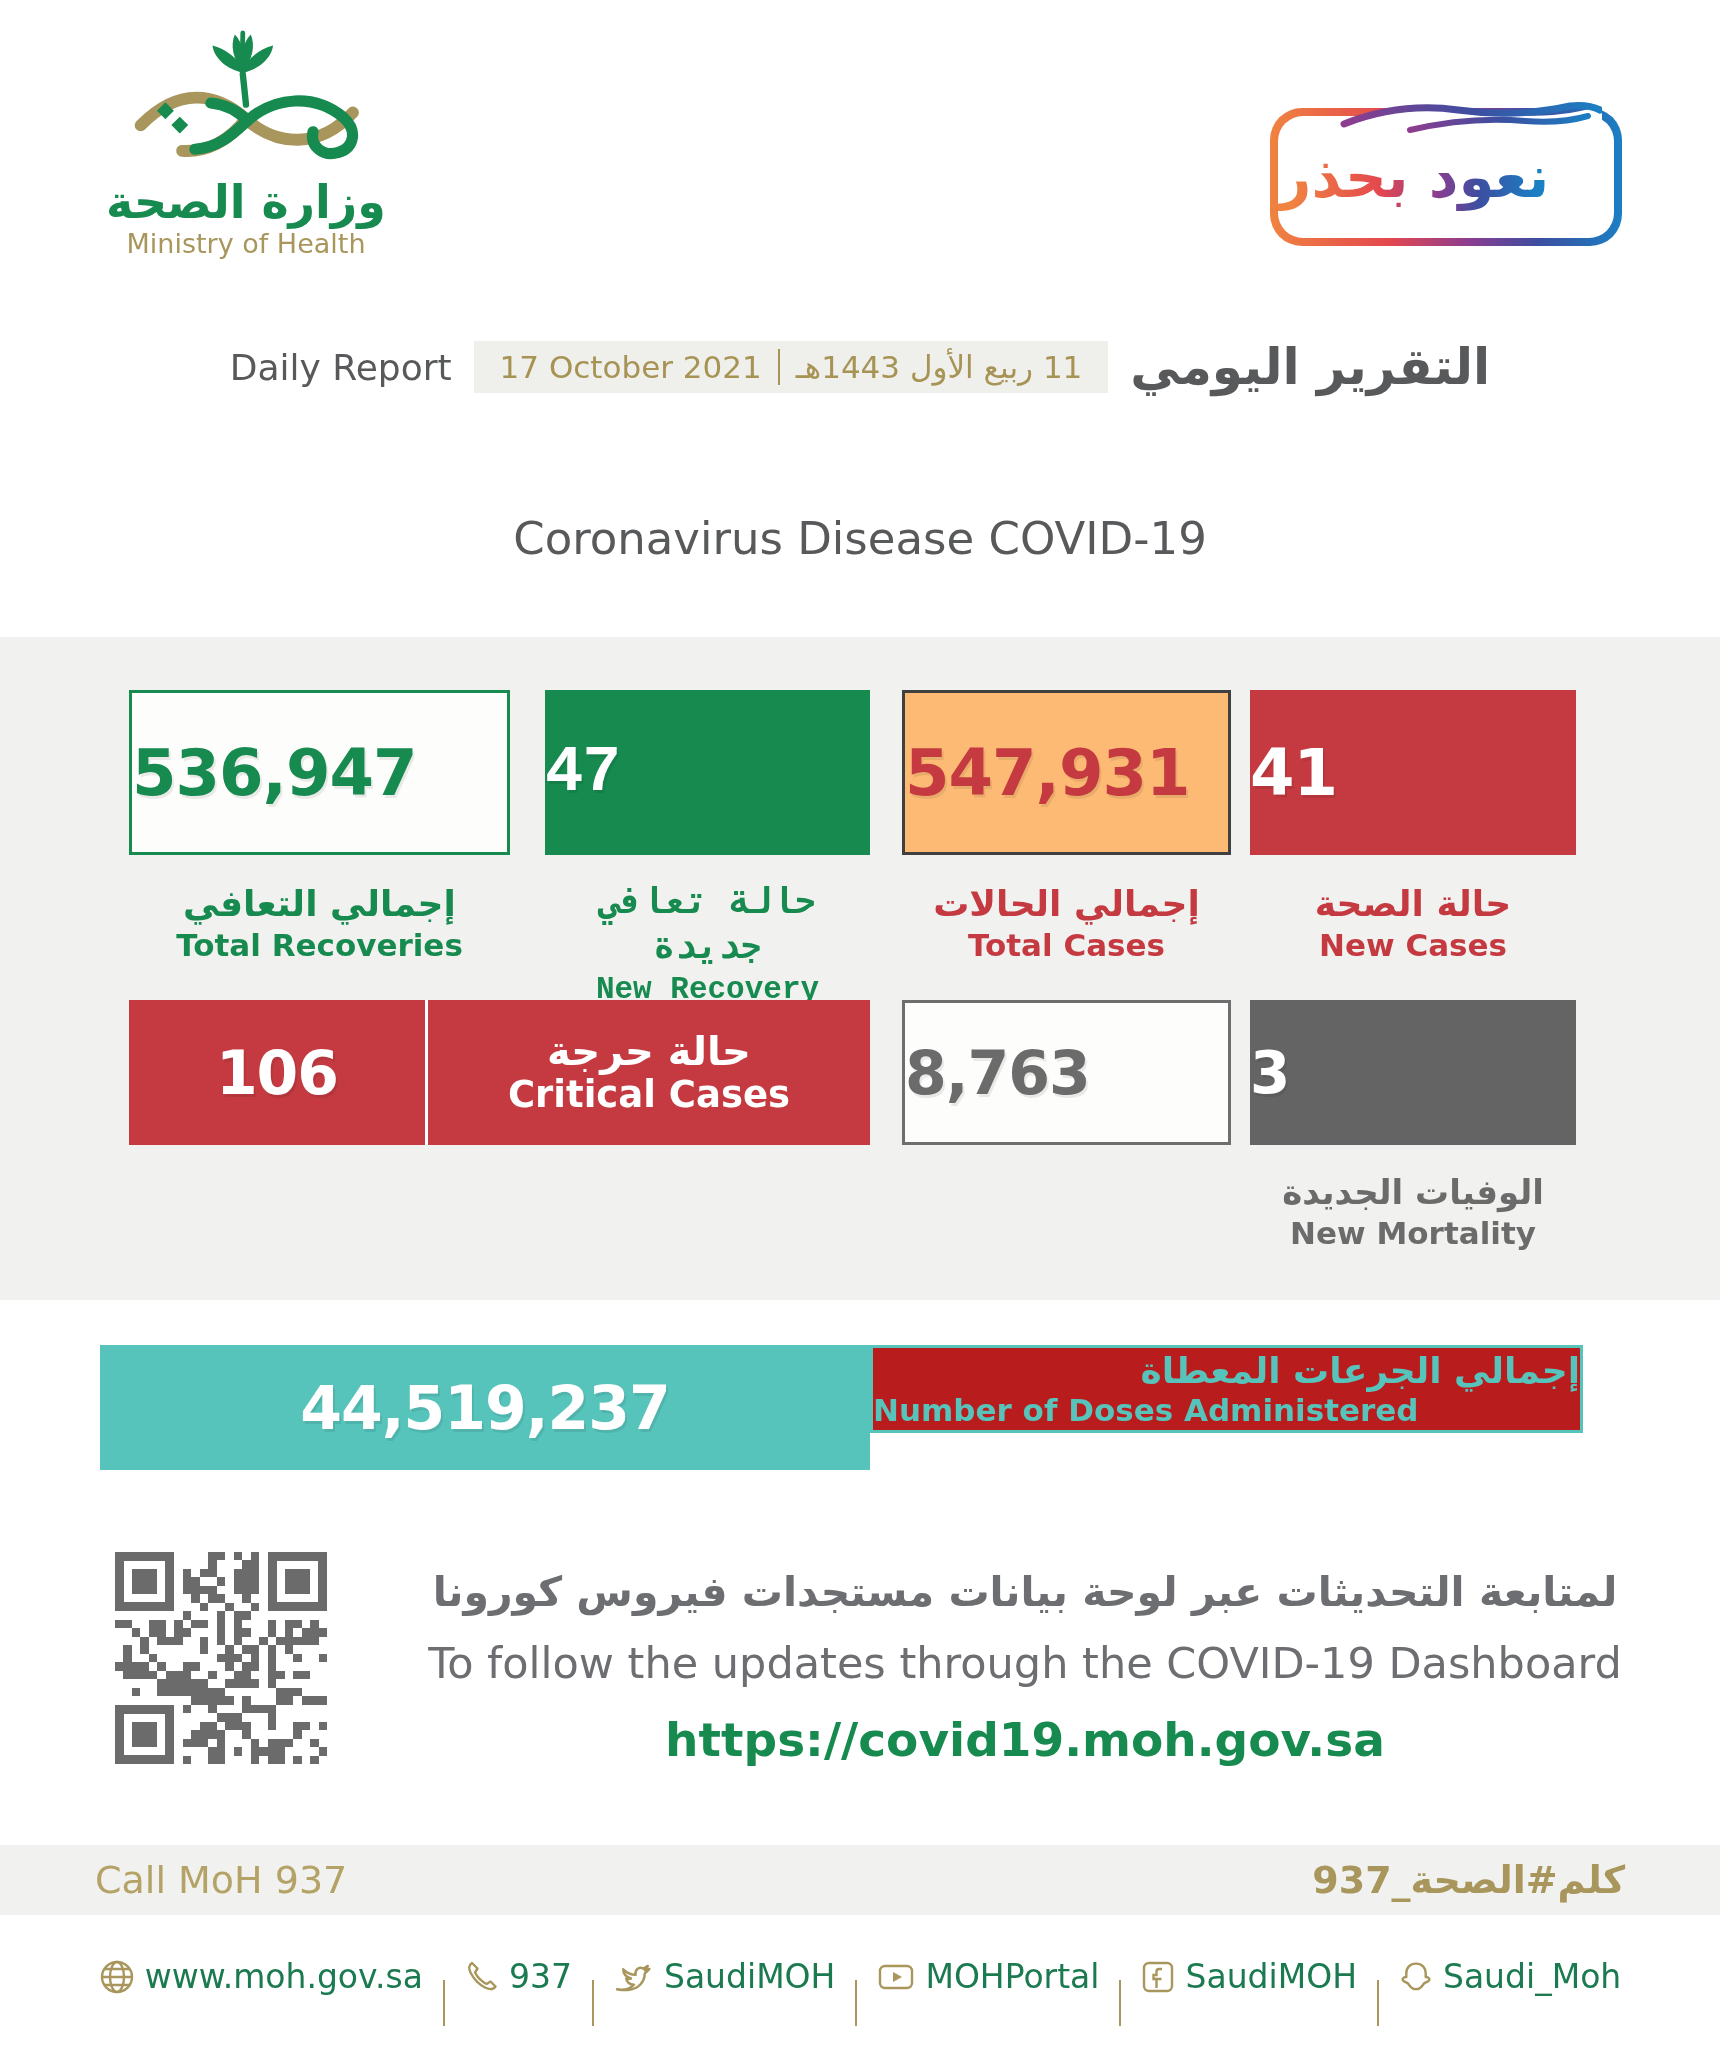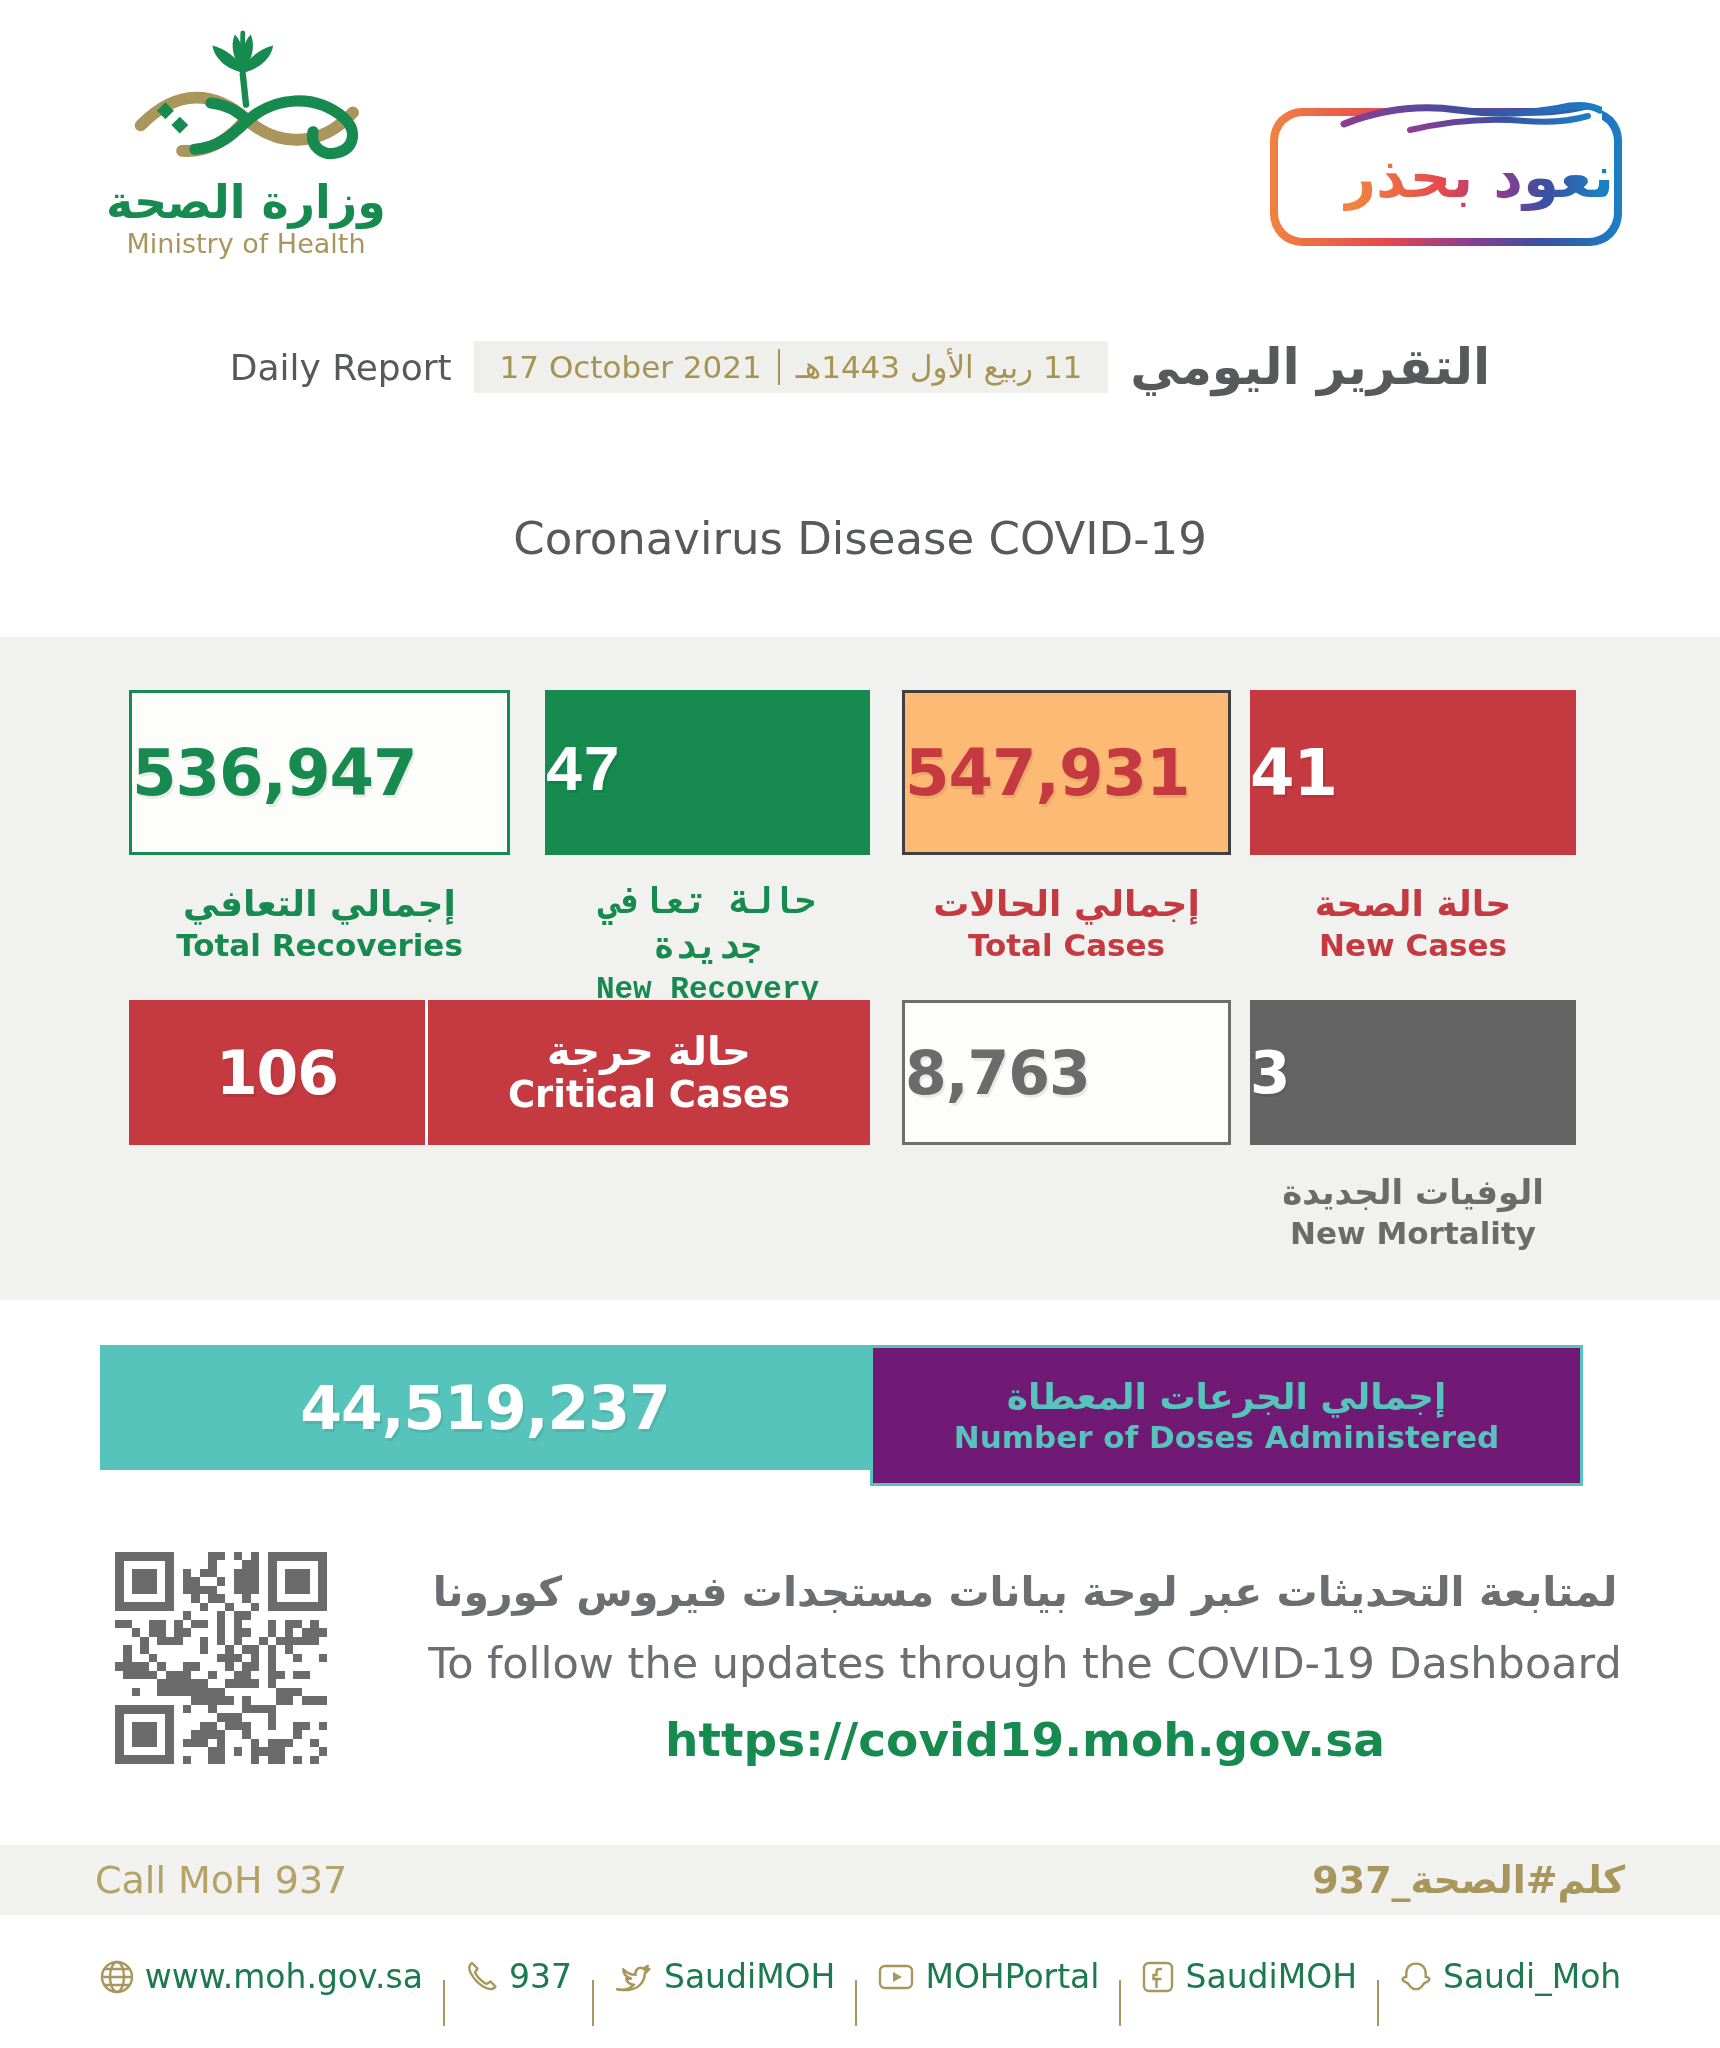--- a/index.html
+++ b/index.html
@@ -8,21 +8,21 @@
 
   
   .header{position:relative;height:637px;background:#fff;}
   .moh-logo{position:absolute;left:86px;top:28px;width:320px;text-align:center;}
   .moh-logo .ar{font-size:46px;font-weight:bold;color:#178A50;line-height:1.05;}
   .moh-logo .en{font-size:27px;color:#A8965C;margin-top:2px;}
 
   .badge{position:absolute;right:98px;top:108px;width:352px;height:138px;
          background:linear-gradient(90deg,#F08340 0%,#E3474F 34%,#8E3D8F 56%,#3D4EA0 76%,#1B7FC4 100%);
          border-radius:32px;}
-  .badge-inner{position:absolute;inset:8px;background:#fff;border-radius:25px;display:flex;align-items:center;justify-content:flex-end;}
+  .badge-inner{position:absolute;inset:8px;background:#fff;border-radius:25px;display:flex;align-items:center;justify-content:flex-start;}
   .badge-text{font-size:58px;font-weight:bold;direction:rtl;
               background:linear-gradient(90deg,#F08340 5%,#E3474F 38%,#8E3D8F 58%,#3D4EA0 74%,#1B7FC4 95%);
               -webkit-background-clip:text;background-clip:text;color:transparent;}
   .badge-swoosh{position:absolute;top:-14px;left:70px;width:262px;height:44px;}
 
   .date-row{position:absolute;top:338px;left:0;width:100%;display:flex;align-items:center;justify-content:center;gap:22px;}
   .daily-en{font-size:36px;color:#58595B;}
   .date-box{background:#EFEFEC;padding:8px 26px;display:flex;align-items:center;gap:16px;}
   .date-box span{font-size:31px;color:#A79455;}
   .date-box .sep{width:2px;height:36px;background:#A79455;}
@@ -55,22 +55,22 @@
   .crit-num{width:296px;display:flex;align-items:center;justify-content:center;border-right:3px solid #fff;}
   .crit-lbl{flex:1;display:flex;flex-direction:column;align-items:center;justify-content:center;color:#fff;line-height:1.15;}
   .crit-lbl .ar{font-size:40px;font-weight:bold;direction:rtl;}
   .crit-lbl .en{font-size:37px;font-weight:bold;}
 
   
   .gap1{height:45px;background:#fff;}
   .doses{position:relative;height:125px;background:#fff;}
   .doses-num{position:absolute;left:100px;top:0;width:770px;height:125px;background:#57C4BC;display:flex;align-items:center;justify-content:center;}
   .doses-num .num{color:#fff;font-size:60px;}
-  .doses-lbl{position:absolute;left:870px;top:0;width:713px;height:141px;background:#701a75;border:3px solid #57C4BC;box-sizing:border-box;
-             display:flex;flex-direction:column;align-items:center;justify-content:center;line-height:1.2;}
+  .doses-lbl{position:absolute;left:870px;top:0;width:713px;height:88px;background:#b91c1c;border:3px solid #57C4BC;box-sizing:border-box;
+             display:flex;flex-direction:column;justify-content:center;line-height:1.2;}
   .doses-lbl .ar{font-size:36px;font-weight:bold;color:#57C4BC;direction:rtl;}
   .doses-lbl .en{font-size:31px;font-weight:bold;color:#57C4BC;}
   .gap2{height:70px;background:#fff;}
 
   
   .qr-section{position:relative;height:305px;background:#fff;}
   .qr{position:absolute;left:115px;top:12px;width:212px;height:212px;display:grid;
       grid-template-columns:repeat(25,1fr);grid-template-rows:repeat(25,1fr);}
   .qr div{background:#6B6B6B;}
   .qr-finder{position:absolute;width:59px;height:59px;border:9px solid #6B6B6B;box-sizing:border-box;background:#fff;}

